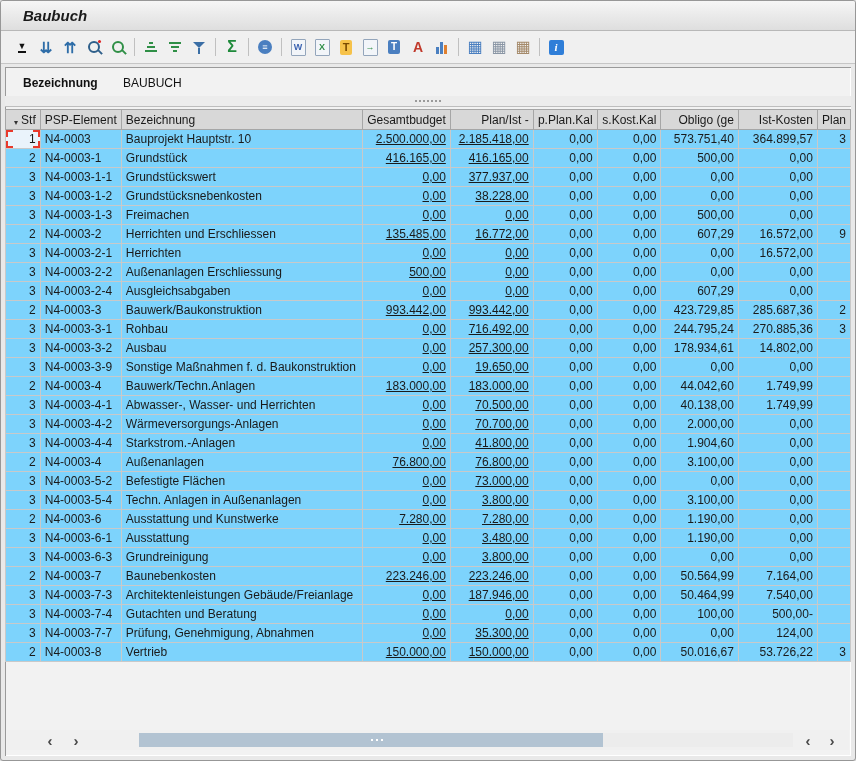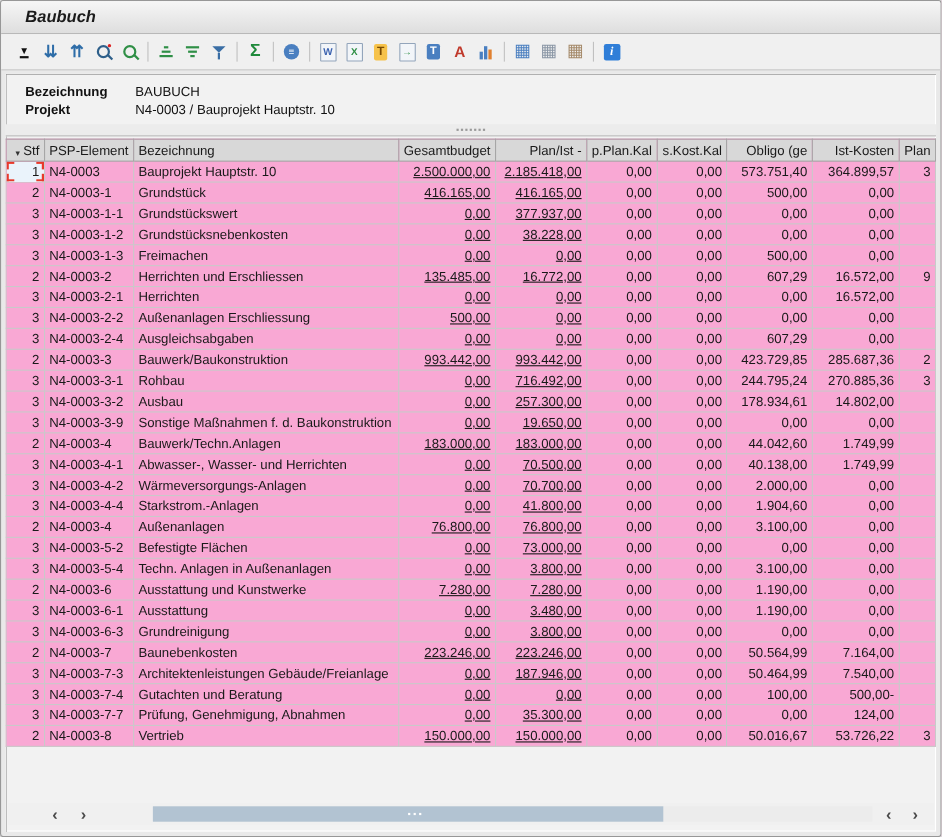--- a/index.html
+++ b/index.html
@@ -35,21 +35,21 @@
   .content{position:absolute;left:4px;right:4px;top:66px;bottom:4px;background:#f2f2f2;
            box-shadow:inset 1px 1px 0 #9a9a9a, inset -1px -1px 0 #ffffff;overflow:hidden;}
   .info{padding:8px 0 0 18px;}
   .info-row{display:flex;font-size:12px;line-height:17px;color:#111;}
   .info-label{width:100px;font-weight:bold;flex:0 0 auto;}
   .splitter{height:10px;display:flex;align-items:center;justify-content:center;border-bottom:1px solid #bdbdbd;
             margin-top:4px;background:#ececec;}
   .splitter span{width:26px;border-top:2px dotted #9a9a9a;height:0;}
   .gridwrap{margin:2px 0 0 0;}
   table.alv{border-collapse:collapse;table-layout:fixed;font-size:12px;color:#1a1a1a;
-            background:#f9a8d4;}
+            background:#7dd3fc;}
   table.alv th{background:#d8d8d8;font-weight:normal;text-align:left;padding:2px 4px;height:15px;
                border:1px solid #a6a6a6;white-space:nowrap;overflow:hidden;cursor:pointer;}
   table.alv th.r{text-align:right;}
   table.alv td{padding:1px 4px;height:16px;border:1px solid #c9c9c9;white-space:nowrap;
                overflow:hidden;cursor:default;}
   table.alv td.r{text-align:right;}
   table.alv td .lnk{text-decoration:underline;}
   td.selcell{background:#eaf3fb;position:relative;}
   td.selcell i{position:absolute;width:5px;height:5px;}
   td.selcell i.tl{top:0;left:0;border-top:2px solid #e8392b;border-left:2px solid #e8392b;}
@@ -162,24 +162,20 @@
       <span class="tb-btn">
         <span class="ib">i</span>
       </span>
     </div>
   <div class="content">
     <div class="info">
         <div class="info-row">
           <span class="info-label">Bezeichnung</span>
           <span class="info-value">BAUBUCH</span>
         </div>
-        <div class="info-row">
-          <span class="info-label">Projekt</span>
-          <span class="info-value">N4-0003 / Bauprojekt Hauptstr. 10</span>
-        </div>
       </div>
     <div class="splitter">
         <span></span>
       </div>
     <div class="gridwrap">
       <table class="alv">
         <colgroup>
             <col style="width: 36px;">
             <col style="width: 80px;">
             <col style="width: 242px;">

